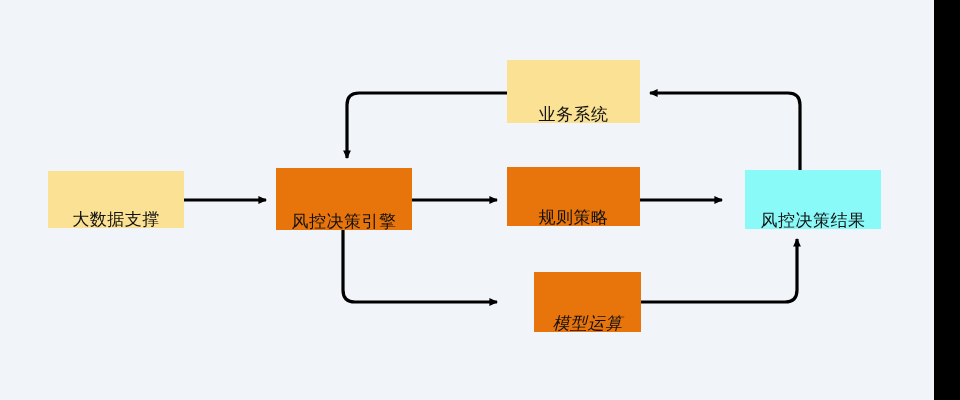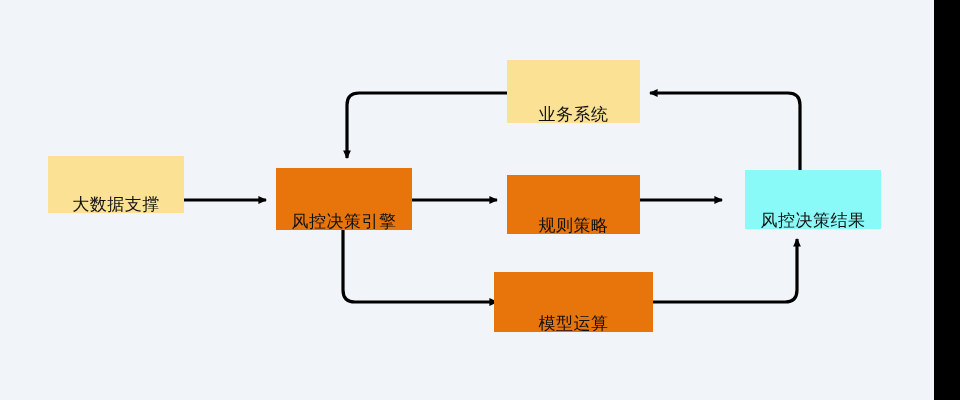--- a/index.html
+++ b/index.html
@@ -73,37 +73,37 @@
 
     <path d="M 343 230 L 343 290 Q 343 302 355 302 L 497 302" fill="none" stroke="#000000" stroke-width="3.2" marker-end="url(#arrowhead)"></path>
 
     <path d="M 640 302 L 785 302 Q 797 302 797 290 L 797 239" fill="none" stroke="#000000" stroke-width="3.2" marker-end="url(#arrowhead)"></path>
 
     <path d="M 800 170 L 800 105 Q 800 93 788 93 L 650 93" fill="none" stroke="#000000" stroke-width="3.2" marker-end="url(#arrowhead)"></path>
 
     <path d="M 507 93 L 359 93 Q 347 93 347 105 L 347 158" fill="none" stroke="#000000" stroke-width="3.2" marker-end="url(#arrowhead)"></path>
   </svg>
 
-  <div class="node" style="left: 48px; top: 156px; width: 136px; height: 57px; background: rgb(251, 225, 147);">
+  <div class="node" style="left: 48px; top: 171px; width: 136px; height: 57px; background: rgb(251, 225, 147);">
     <span class="node-label">大数据支撑</span>
   </div>
 
   <div class="node" style="left: 276px; top: 168px; width: 136px; height: 62px; background: rgb(232, 116, 12);">
     <span class="node-label">风控决策引擎</span>
   </div>
 
   <div class="node" style="left: 507px; top: 60px; width: 133px; height: 63px; background: rgb(251, 225, 147);">
     <span class="node-label">业务系统</span>
   </div>
 
-  <div class="node" style="left: 507px; top: 175px; width: 133px; height: 59px; background: rgb(232, 116, 12);">
+  <div class="node" style="left: 507px; top: 167px; width: 133px; height: 59px; background: rgb(232, 116, 12);">
     <span class="node-label">规则策略</span>
   </div>
 
-  <div class="node" style="left: 494px; top: 272px; width: 159px; height: 60px; background: rgb(232, 116, 12);">
+  <div class="node" style="left: 534px; top: 272px; width: 107px; height: 60px; background: rgb(232, 116, 12); font-style: italic;">
     <span class="node-label">模型运算</span>
   </div>
 
   <div class="node" style="left: 732px; top: 170px; width: 136px; height: 59px; background: rgb(138, 250, 249); margin-left: 13px;">
     <span class="node-label">风控决策结果</span>
   </div>
 
   <div class="right-strip"></div>
 
 </div>

